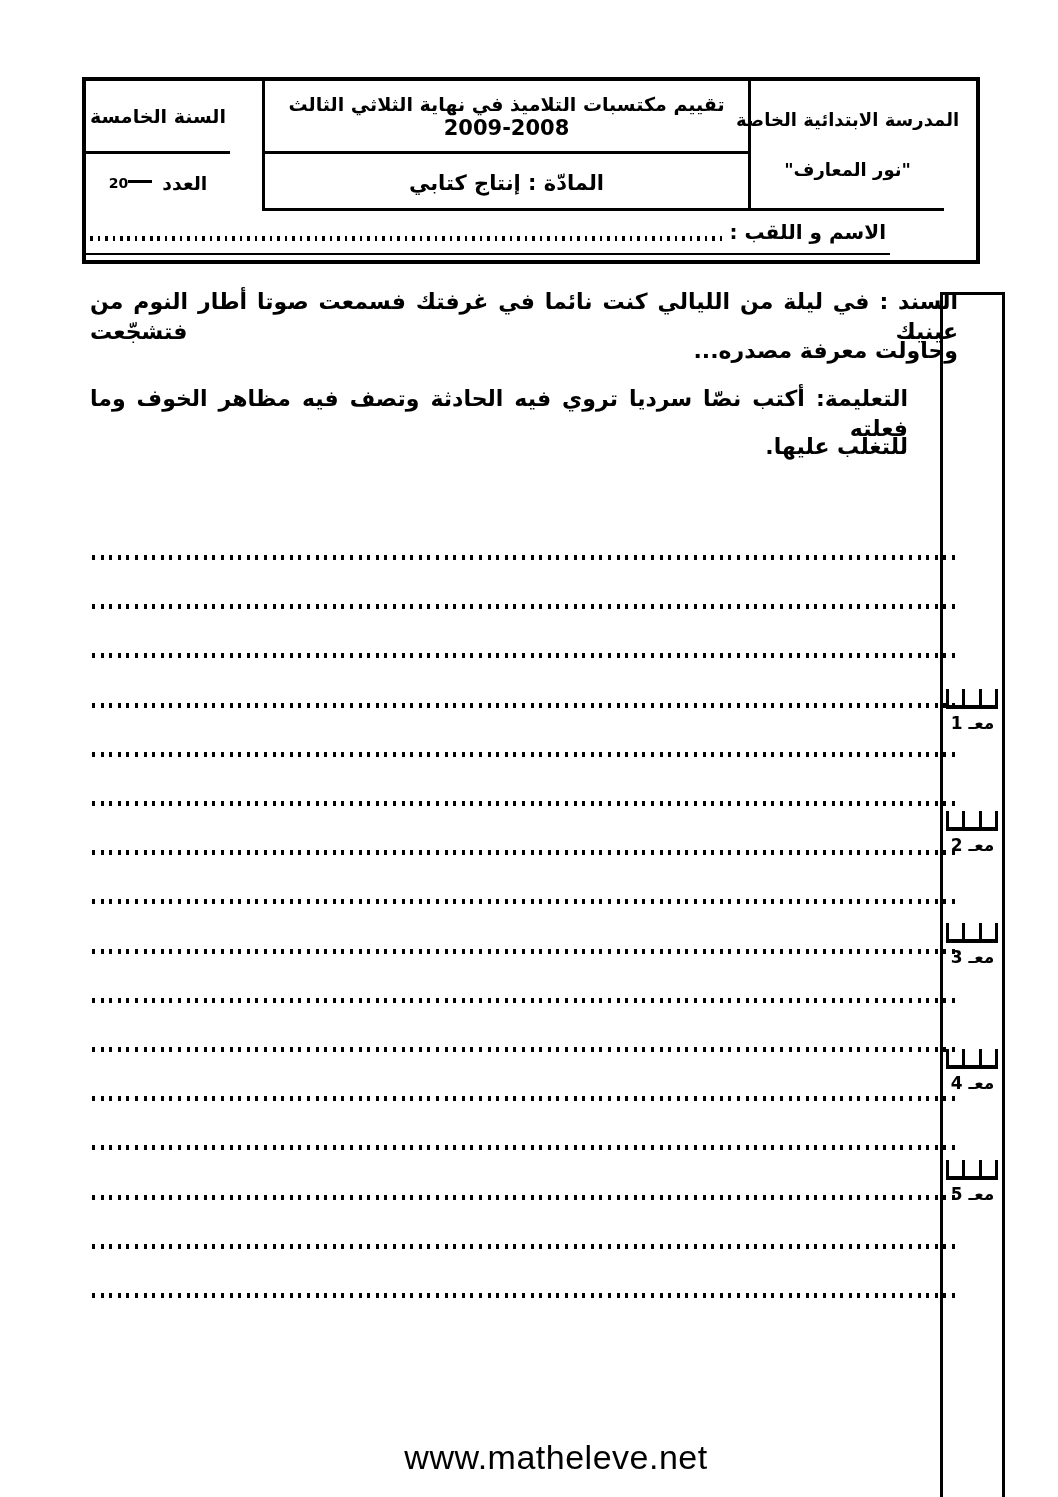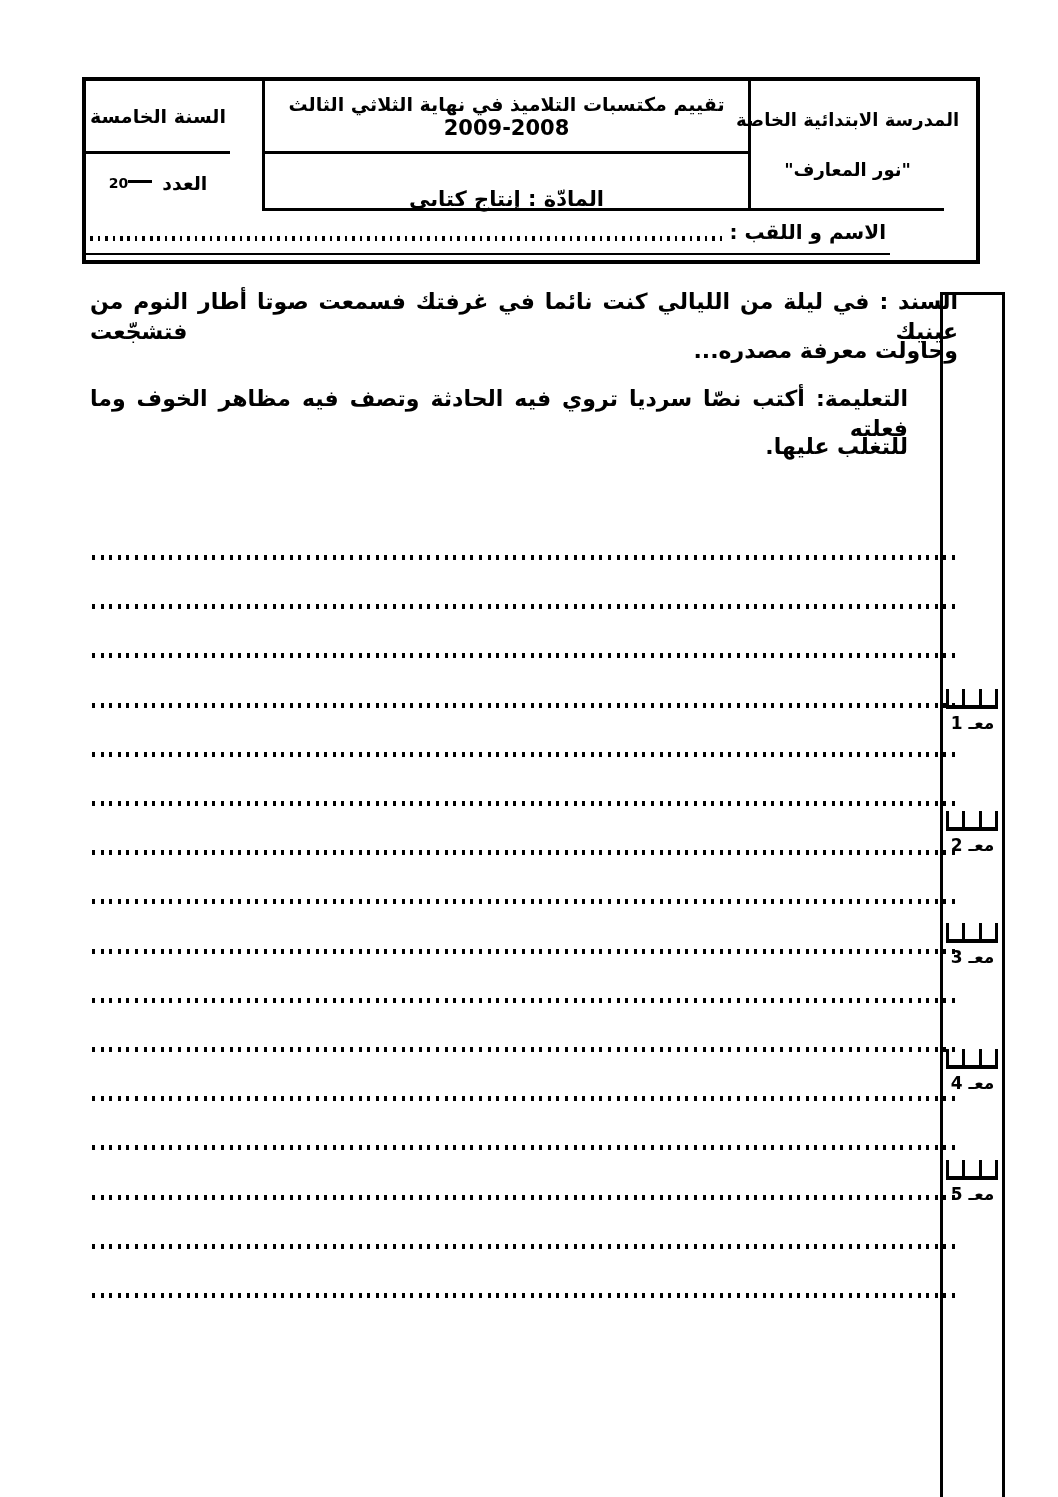--- a/index.html
+++ b/index.html
@@ -15,21 +15,21 @@
   }
   .cell{position:absolute;box-sizing:border-box;direction:rtl;}
   #school-cell{left:662px;top:0;width:196px;height:130px;border-left:3px solid #000;border-bottom:3px solid #000;
     display:flex;flex-direction:column;justify-content:space-evenly;align-items:center;text-align:center;}
   #school-cell .ln{font-weight:bold;font-size:18px;white-space:nowrap;}
   #middle-cell{left:176px;top:0;width:486px;height:130px;border-left:3px solid #000;border-bottom:3px solid #000;}
   #middle-row1{position:absolute;left:0;top:0;width:100%;height:73px;border-bottom:3px solid #000;box-sizing:border-box;
     display:flex;flex-direction:column;align-items:center;justify-content:center;}
   #eval-title{font-weight:bold;font-size:19px;white-space:nowrap;direction:rtl;}
   #school-year{font-weight:bold;font-size:21px;direction:ltr;margin-top:1px;}
-  #middle-row2{position:absolute;left:0;top:73px;width:100%;height:57px;display:flex;align-items:flex-end;justify-content:center;}
+  #middle-row2{position:absolute;left:0;top:73px;width:100%;height:57px;display:flex;align-items:center;justify-content:center;}
   #subject-line{font-weight:bold;font-size:21px;direction:rtl;white-space:nowrap;}
   #left-cell{left:0;top:0;width:144px;height:130px;}
   #grade-row{position:absolute;left:0;top:0;width:100%;height:73px;border-bottom:3px solid #000;box-sizing:border-box;
     display:flex;align-items:center;justify-content:center;}
   #grade-label{font-weight:bold;font-size:19px;direction:rtl;white-space:nowrap;}
   #score-row{position:absolute;left:0;top:73px;width:100%;height:57px;
     display:flex;align-items:center;justify-content:center;direction:rtl;gap:10px;}
   #score-label{font-weight:bold;font-size:19px;}
   .frac{display:inline-flex;flex-direction:row;align-items:center;line-height:1;}
   .frac .bar{width:24px;border-top:3px solid #000;height:0;margin-bottom:2px;}
@@ -150,14 +150,15 @@
       </div>
       <div class="crit-label" style="top: 778px;">معـ 4</div>
       <div class="comb" style="top: 865px;">
         <div class="cellb"></div>
         <div class="cellb"></div>
         <div class="cellb"></div>
       </div>
       <div class="crit-label" style="top: 889px;">معـ 5</div>
     </div>
 
+  <div id="footer" class="abs">www.matheleve.net</div>
 
 </div>
 
 </body></html>

